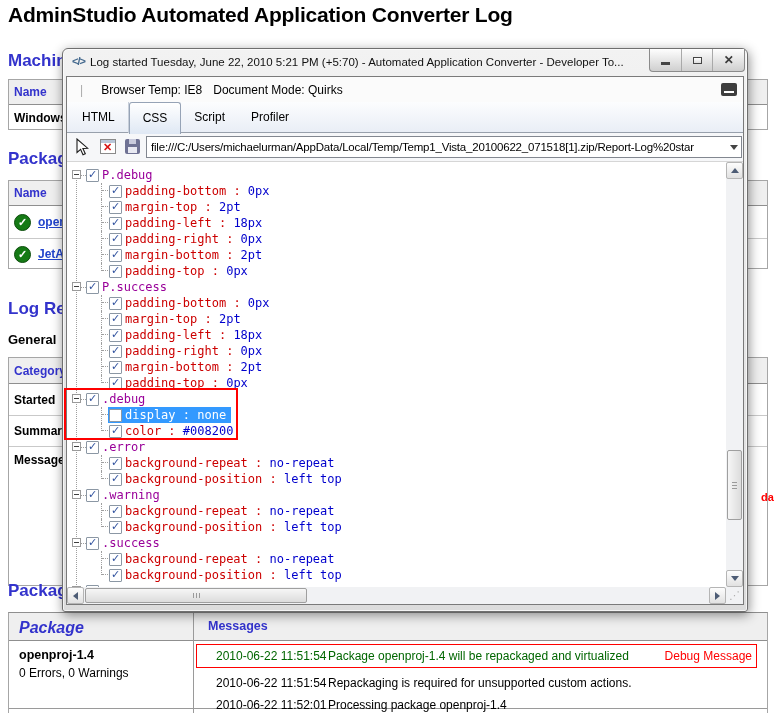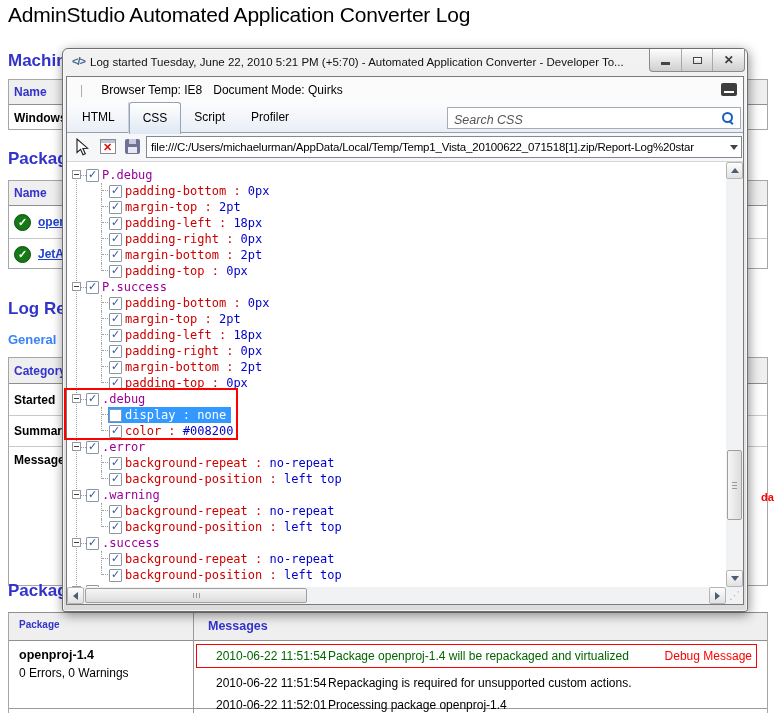--- a/index.html
+++ b/index.html
@@ -1,40 +1,40 @@
 <!DOCTYPE html>
 <html style="--heading-blue: #3333cc; --link-blue: #2244cc; --selector: #990099; --property: #cc0000; --value: #0000cc; --selection-bg: #3399ff; --annotation-red: #ff0000; --debug-green: #006600;"><head>
 <meta charset="utf-8">
 <style>
   html,body{margin:0;padding:0;}
   body{width:776px;height:713px;position:relative;overflow:hidden;background:#fff;
        font-family:"Liberation Sans",sans-serif;-webkit-font-smoothing:antialiased;}
   .abs{position:absolute;}
 
   
-  #page-title{left:8px;top:3px;font-size:21px;font-weight:normal;color:#000;letter-spacing:-.2px;}
+  #page-title{left:8px;top:3px;font-size:21px;font-weight:bold;color:#000;letter-spacing:-.2px;}
   .sec-heading{font-size:17px;font-weight:bold;color:var(--heading-blue);}
-  .sub-heading{font-size:13px;font-weight:bold;color:#3b82f6;}
+  .sub-heading{font-size:13px;font-weight:bold;color:#000000;}
   .rtable{border:1px solid #a6a6a6;background:#fff;box-sizing:border-box;}
   .rthead{background:#efefef;border-bottom:1px solid #8f8f8f;box-sizing:border-box;
           font-size:12px;font-weight:bold;color:var(--heading-blue);display:flex;align-items:center;padding-left:5px;}
   .rtrow{font-size:12px;color:#000;display:flex;align-items:center;padding-left:5px;box-sizing:border-box;
          border-top:1px solid #c9c9c9;}
   .rtrow.first{border-top:none;}
   .bold{font-weight:bold;}
   .pkg-link{color:var(--link-blue);text-decoration:underline;font-weight:bold;margin-left:7px;}
   .gcheck{width:15px;height:15px;border-radius:50%;background:#157a15;border:1px solid #0c4d0c;
           color:#fff;font-size:11px;line-height:15px;text-align:center;font-weight:bold;flex:0 0 auto;}
   .tall-label{align-items:flex-start;padding-top:6px;}
   #red-fragment{left:761px;top:491px;color:var(--annotation-red);font-size:11px;font-weight:bold;}
 
   
   #btable{left:8px;top:612px;width:760px;height:101px;border-top:1px solid #8f8f8f;border-left:1px solid #a6a6a6;border-right:1px solid #a6a6a6;box-sizing:border-box;}
   #btable .hd{position:absolute;left:0;top:0;right:0;height:27px;background:#efefef;border-bottom:1px solid #8f8f8f;}
-  #bt-col1{position:absolute;left:10px;top:6px;font-size:10px;font-weight:bold;color:var(--heading-blue);}
+  #bt-col1{position:absolute;left:10px;top:6px;font-size:16px;font-weight:bold;color:var(--heading-blue);font-style:italic;}
   #bt-col2{position:absolute;left:199px;top:6px;font-size:12.5px;font-weight:bold;color:var(--heading-blue);}
   #bt-divider{position:absolute;left:184px;top:0;bottom:0;width:1px;background:#9a9a9a;}
   #bt-rowborder{position:absolute;left:0;right:0;top:95px;height:1px;background:#9a9a9a;}
   #pkg-name{position:absolute;left:10px;top:35px;font-size:12.5px;font-weight:bold;color:#000;}
   #pkg-status{position:absolute;left:10px;top:53px;font-size:12px;color:#000;}
   #messages-cell{position:absolute;left:187px;top:27px;right:2px;}
   .msg-row{position:relative;font-size:12px;color:#000;height:16px;line-height:16px;margin-top:4px;white-space:nowrap;}
   .msg-row .msg-time{display:inline-block;width:112px;margin-left:20px;}
   .msg-row.debug{border:1px solid var(--annotation-red);height:22px;line-height:22px;margin-top:4px;margin-right:8px;color:var(--debug-green);}
   .msg-row.debug .msg-time{margin-left:19px;}
@@ -238,27 +238,20 @@
       <span id="pin-icon"></span>
     </div>
 
     <div id="tabrow">
       <div id="tabs">
           <div class="tab tab-html">HTML</div>
           <div class="tab tab-css active">CSS</div>
           <div class="tab tab-script">Script</div>
           <div class="tab tab-profiler">Profiler</div>
         </div>
-      <div id="searchbox">
-        <input id="search-input" placeholder="Search CSS" style="">
-        <span id="mag-icon">
-            <span class="ring"></span>
-            <span class="handle"></span>
-          </span>
-      </div>
     </div>
 
     <div id="toolbar">
       <span id="cursor-icon">
         <svg width="16" height="18" viewBox="0 0 16 18">
             <path d="M4 1 L4 14.5 L7.6 11.4 L10 16.8 L12.3 15.7 L9.9 10.5 L14.6 10.2 Z" fill="#fdfdfd" stroke="#1c1c1c" stroke-width="1.1"></path>
           </svg>
       </span>
       <span id="redx-icon"></span>
       <span id="save-icon"></span>

